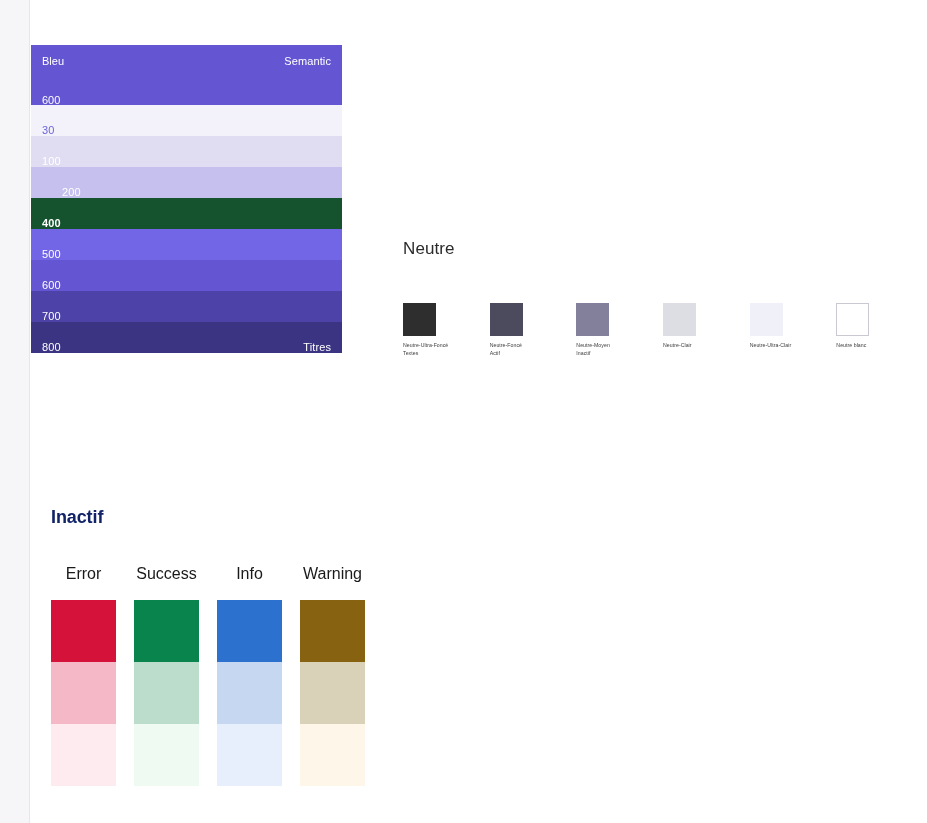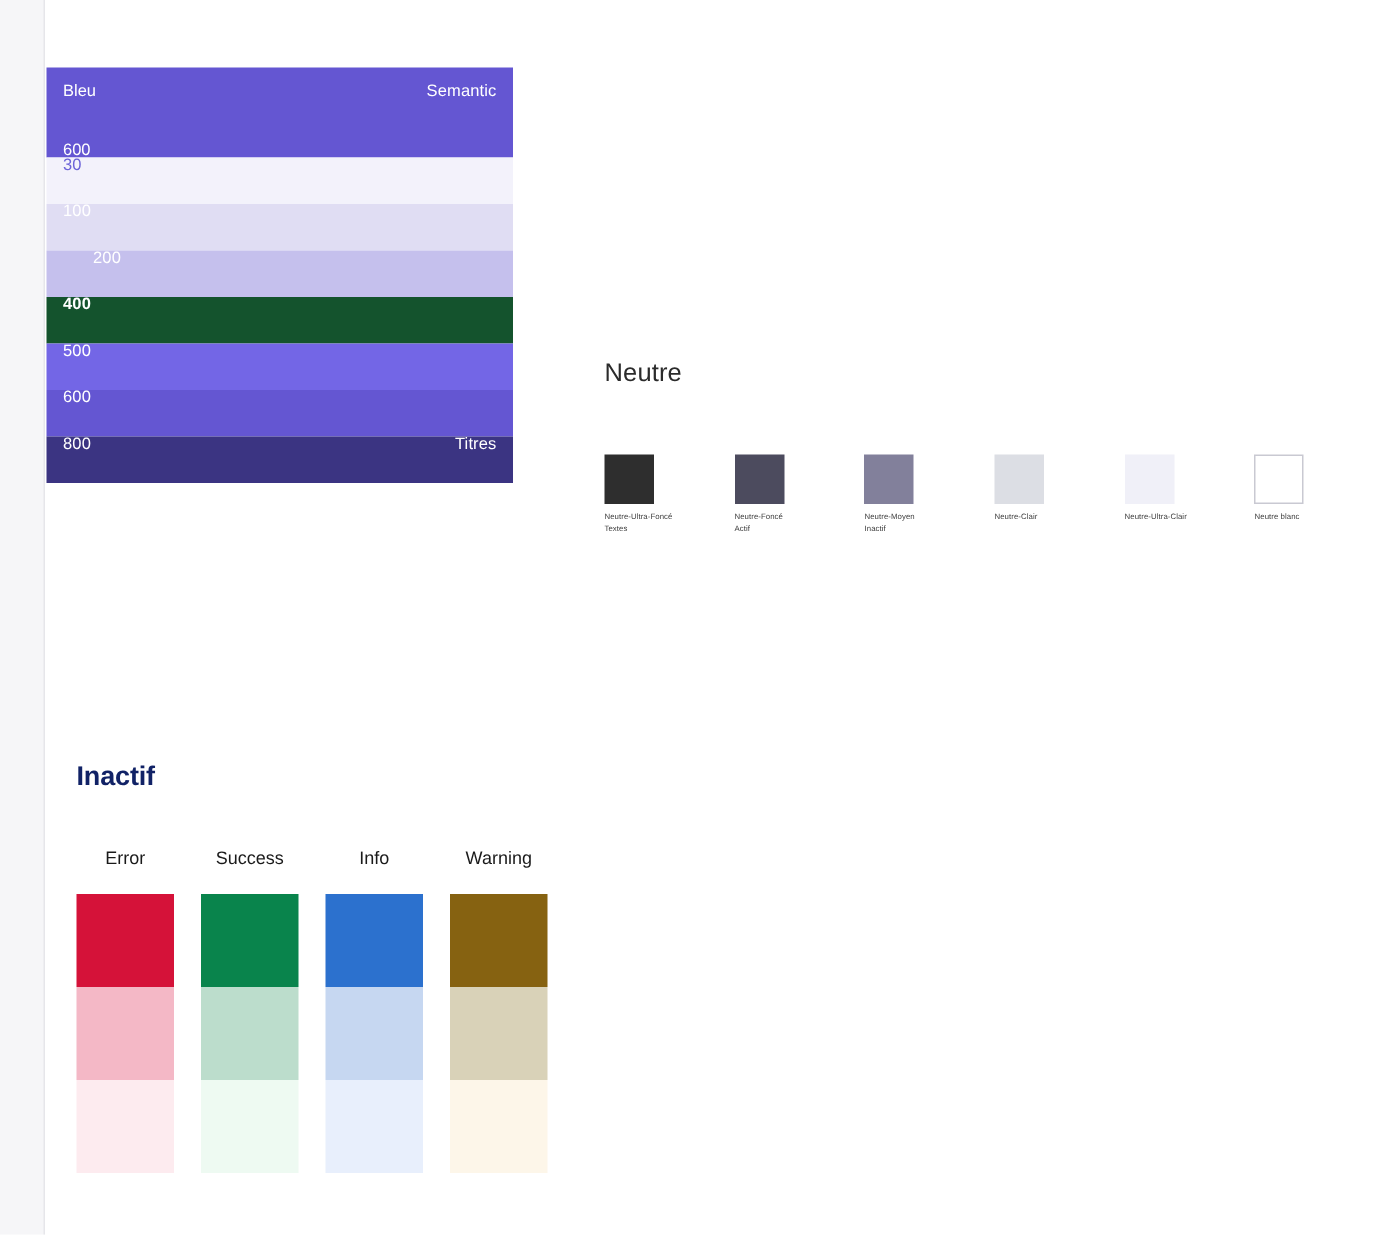--- a/index.html
+++ b/index.html
@@ -42,21 +42,21 @@
     left: 0px;
     top: 45px;
     width: 311px;
   }
   .blue-row {
     position: relative;
     height: 31px;
     box-sizing: border-box;
     padding: 0 11px;
     display: flex;
-    align-items: flex-start;
+    align-items: flex-end;
     justify-content: space-between;
   }
   .blue-row.header-row {
     height: 60px;
     align-items: flex-start;
     padding-top: 11px;
   }
   .blue-row .step {
     font-size: 11px;
     letter-spacing: 0.1px;
@@ -138,21 +138,21 @@
     letter-spacing: -0.1px;
   }
   #semantic-cols {
     display: flex;
     gap: 0;
   }
   .sem-col {
     width: 83px;
   }
   .sem-head {
-    font-size: 12px;
+    font-size: 16px;
     color: #1a1a1a;
     text-align: center;
     line-height: 1;
     margin-bottom: 18px;
     width: 65px;
   }
   .sem-stack {
     width: 65px;
   }
   .sem-tier {
@@ -192,20 +192,24 @@
         <div class="blue-row" style="background: #14532d; font-weight: bold;">
           <span class="step" style="color: rgb(255, 255, 255);">400</span>
           <span class="note" style="color: rgb(255, 255, 255);"></span>
         </div>
         <div class="blue-row" style="background: rgb(115, 102, 230);">
           <span class="step" style="color: rgb(255, 255, 255);">500</span>
           <span class="note" style="color: rgb(255, 255, 255);"></span>
         </div>
         <div class="blue-row" style="background: rgb(100, 86, 210);">
           <span class="step" style="color: rgb(255, 255, 255);">600</span>
+          <span class="note" style="color: rgb(255, 255, 255);"></span>
+        </div>
+        <div class="blue-row" style="background: rgb(77, 66, 168);">
+          <span class="step" style="color: rgb(255, 255, 255);">700</span>
           <span class="note" style="color: rgb(255, 255, 255);"></span>
         </div>
         <div class="blue-row" style="background: rgb(59, 52, 130);">
           <span class="step" style="color: rgb(255, 255, 255);">800</span>
           <span class="note" style="color: rgb(255, 255, 255);">Titres</span>
         </div>
       </div>
   </div>
 
   <div id="neutre-section">

